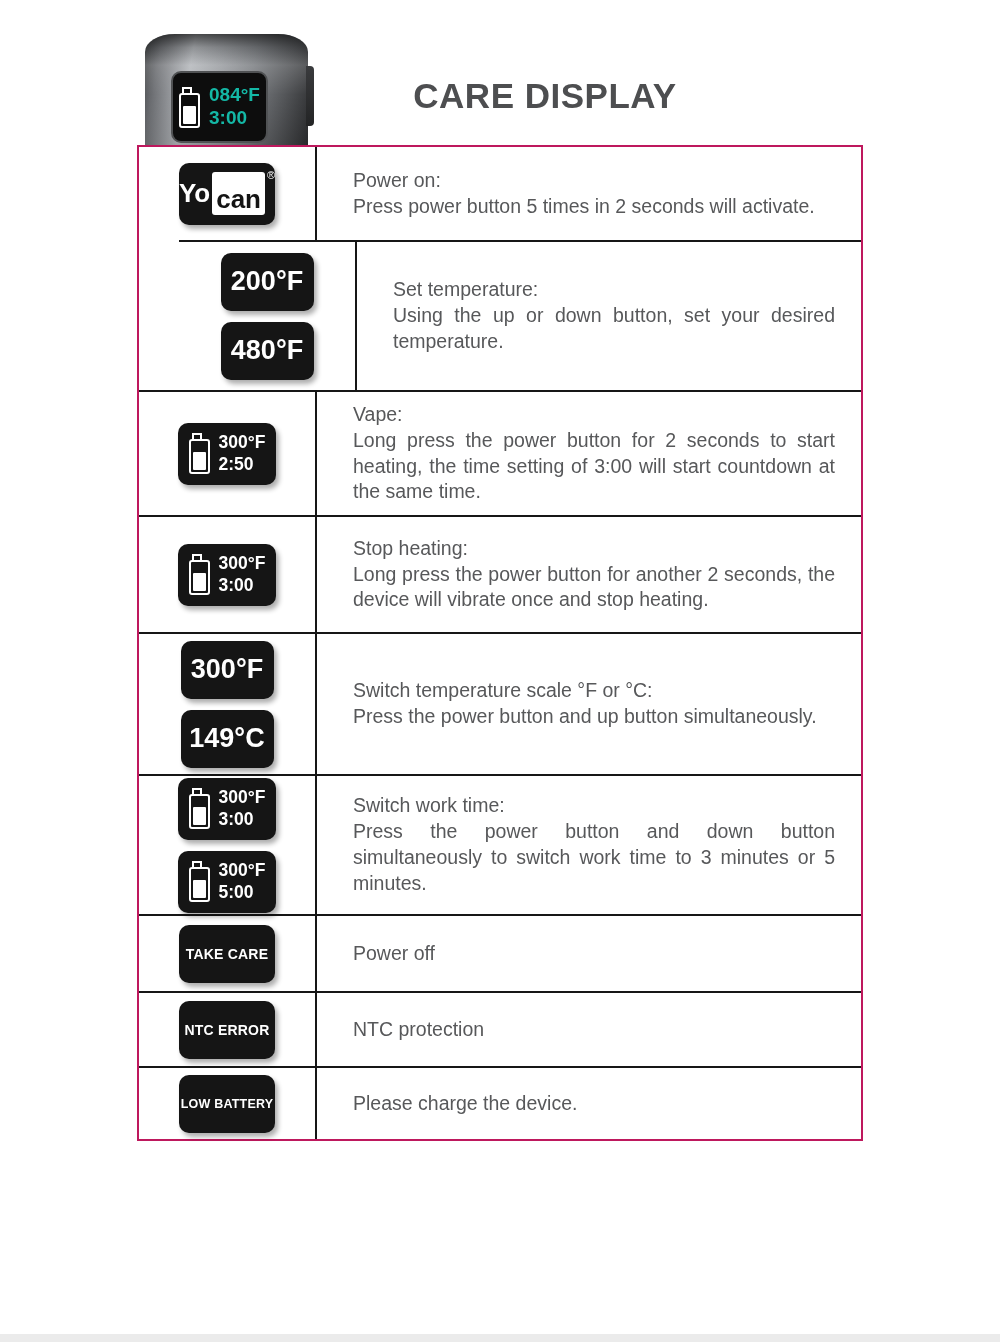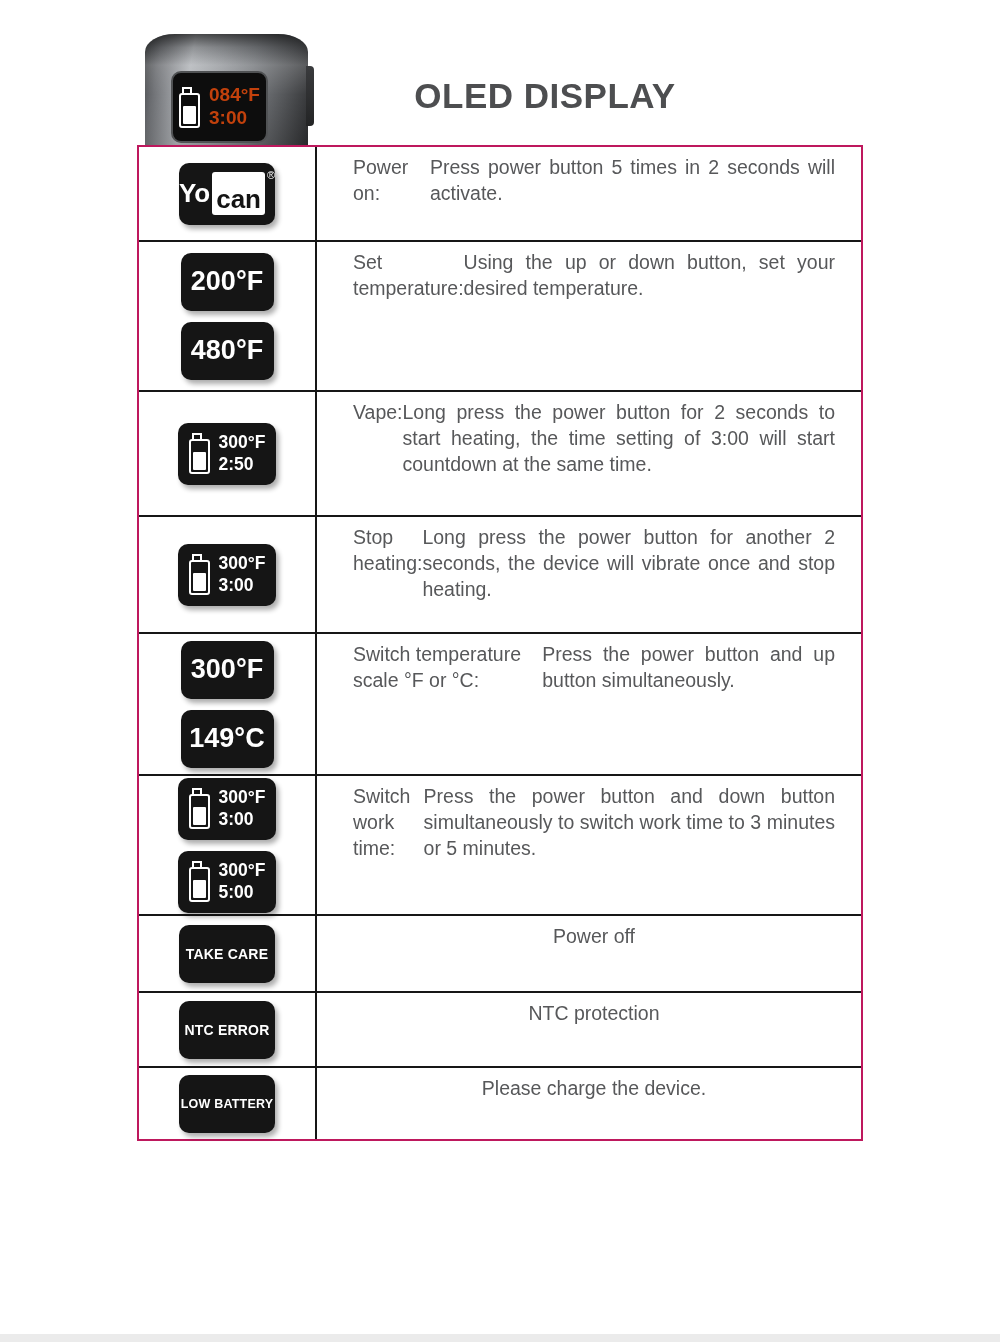--- a/index.html
+++ b/index.html
@@ -10,40 +10,40 @@
   
   .device { position:absolute; left:145px; top:34px; width:163px; height:111px;
     background:linear-gradient(100deg,#3b3d3f 0%,#6e7074 10%,#b4b7bb 28%,#9a9da1 45%,#7d8084 62%,#55575a 82%,#2e2f31 100%);
     border-radius:30px 30px 0 0 / 18px 18px 0 0; }
   .device::before { content:""; position:absolute; inset:0; border-radius:inherit;
     background:linear-gradient(180deg, rgba(0,0,0,.6) 0%, rgba(0,0,0,.2) 12%, rgba(255,255,255,.14) 28%, rgba(0,0,0,0) 55%, rgba(0,0,0,.12) 100%); }
   .device-button { position:absolute; right:-6px; top:32px; width:8px; height:60px;
     background:linear-gradient(180deg,#3a3b3d,#232425); border-radius:0 4px 4px 0; }
   .device-screen { position:absolute; left:26px; top:37px; width:97px; height:72px;
     background:#0d0d0d; border:2px solid #505254; border-radius:10px;
-    display:flex; align-items:center; justify-content:center; gap:8px; color:#c2410c; font-weight:bold; }
+    display:flex; align-items:center; justify-content:center; gap:8px; color:#14b8a6; font-weight:bold; }
   .device-screen .lines { display:flex; flex-direction:column; line-height:1.2; font-size:19px; }
 
   
   .batt { position:relative; width:22px; height:41px; flex:none; }
   .batt .cap { position:absolute; top:0; left:3px; width:10px; height:8px; border:2px solid #fff; border-bottom:none; }
   .batt .bodyb { position:absolute; top:6px; left:0; width:21px; height:35px; border:2px solid #fff; border-radius:3px; }
   .batt .level { position:absolute; left:2px; right:2px; bottom:2px; height:18px; background:#fff; border-radius:1px; }
 
   
   .title { position:absolute; left:320px; top:76px; width:450px; text-align:center;
     font-size:35px; font-weight:700; color:#4d4e50; letter-spacing:.5px; }
 
   
   .table { position:absolute; left:137px; top:145px; width:726px; border:2px solid #be185d; background:#fff; }
   .row { display:flex; }
   .row + .row { border-top:2px solid #161616; }
   .cell-left { width:178px; flex:none; border-right:2px solid #161616;
     display:flex; flex-direction:column; align-items:center; justify-content:center; gap:11px; padding:8px 0; }
-  .cell-right { flex:1; display:flex; flex-direction:row; justify-content:center;
+  .cell-right { flex:1; display:flex; flex-direction:column; justify-content:center;
     padding:8px 26px 8px 36px; color:#57585a; font-size:19.5px; line-height:1.33; }
   .cell-right .bodytxt { text-align:justify; }
 
   
   .screen { background:#151515; border-radius:10px; color:#fff; font-weight:bold;
     display:flex; align-items:center; justify-content:center;
     box-shadow:3px 4px 5px rgba(0,0,0,.32); flex:none; }
   .screen.temp { width:93px; height:58px; font-size:27px; }
   .screen.batt-screen { width:98px; height:62px; gap:8px; }
   .screen.batt-screen .lines { display:flex; flex-direction:column; line-height:1.25; font-size:17.5px; }
@@ -71,37 +71,37 @@
             <div class="level"></div>
           </div>
       </div>
       <div class="lines">
         <div>084°F</div>
         <div>3:00</div>
       </div>
     </div>
   </div>
 
-  <div class="title">OLED DISPLAY</div>
+  <div class="title">CARE DISPLAY</div>
 
   <div class="table" id="table">
       <div class="row" style="height: 93px;">
         <div class="cell-left">
           <div class="screen logo">
             <span class="yo">Yo</span>
             <span class="can">can</span>
             <span class="reg">®</span>
           </div>
         </div>
         <div class="cell-right">
           <div class="headtxt">Power on:</div>
           <div class="bodytxt">Press power button 5 times in 2 seconds will activate.</div>
         </div>
       </div>
-      <div class="row" style="height: 150px;">
+      <div class="row" style="height: 150px; margin-left: 40px;">
         <div class="cell-left">
           <div class="screen temp">200°F</div>
           <div class="screen temp">480°F</div>
         </div>
         <div class="cell-right">
           <div class="headtxt">Set temperature:</div>
           <div class="bodytxt">Using the up or down button, set your desired temperature.</div>
         </div>
       </div>
       <div class="row" style="height: 125px;">

